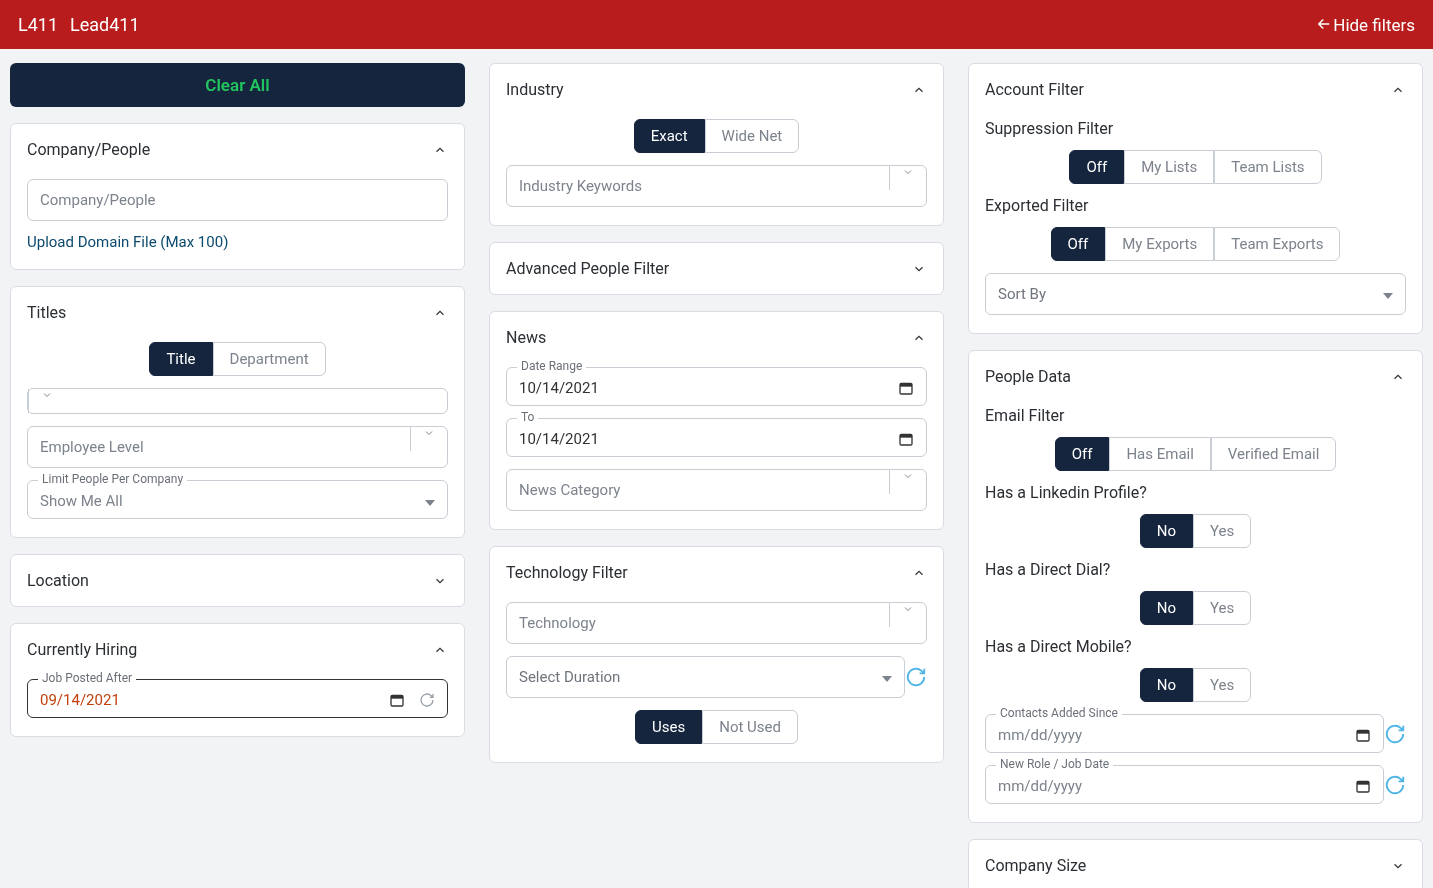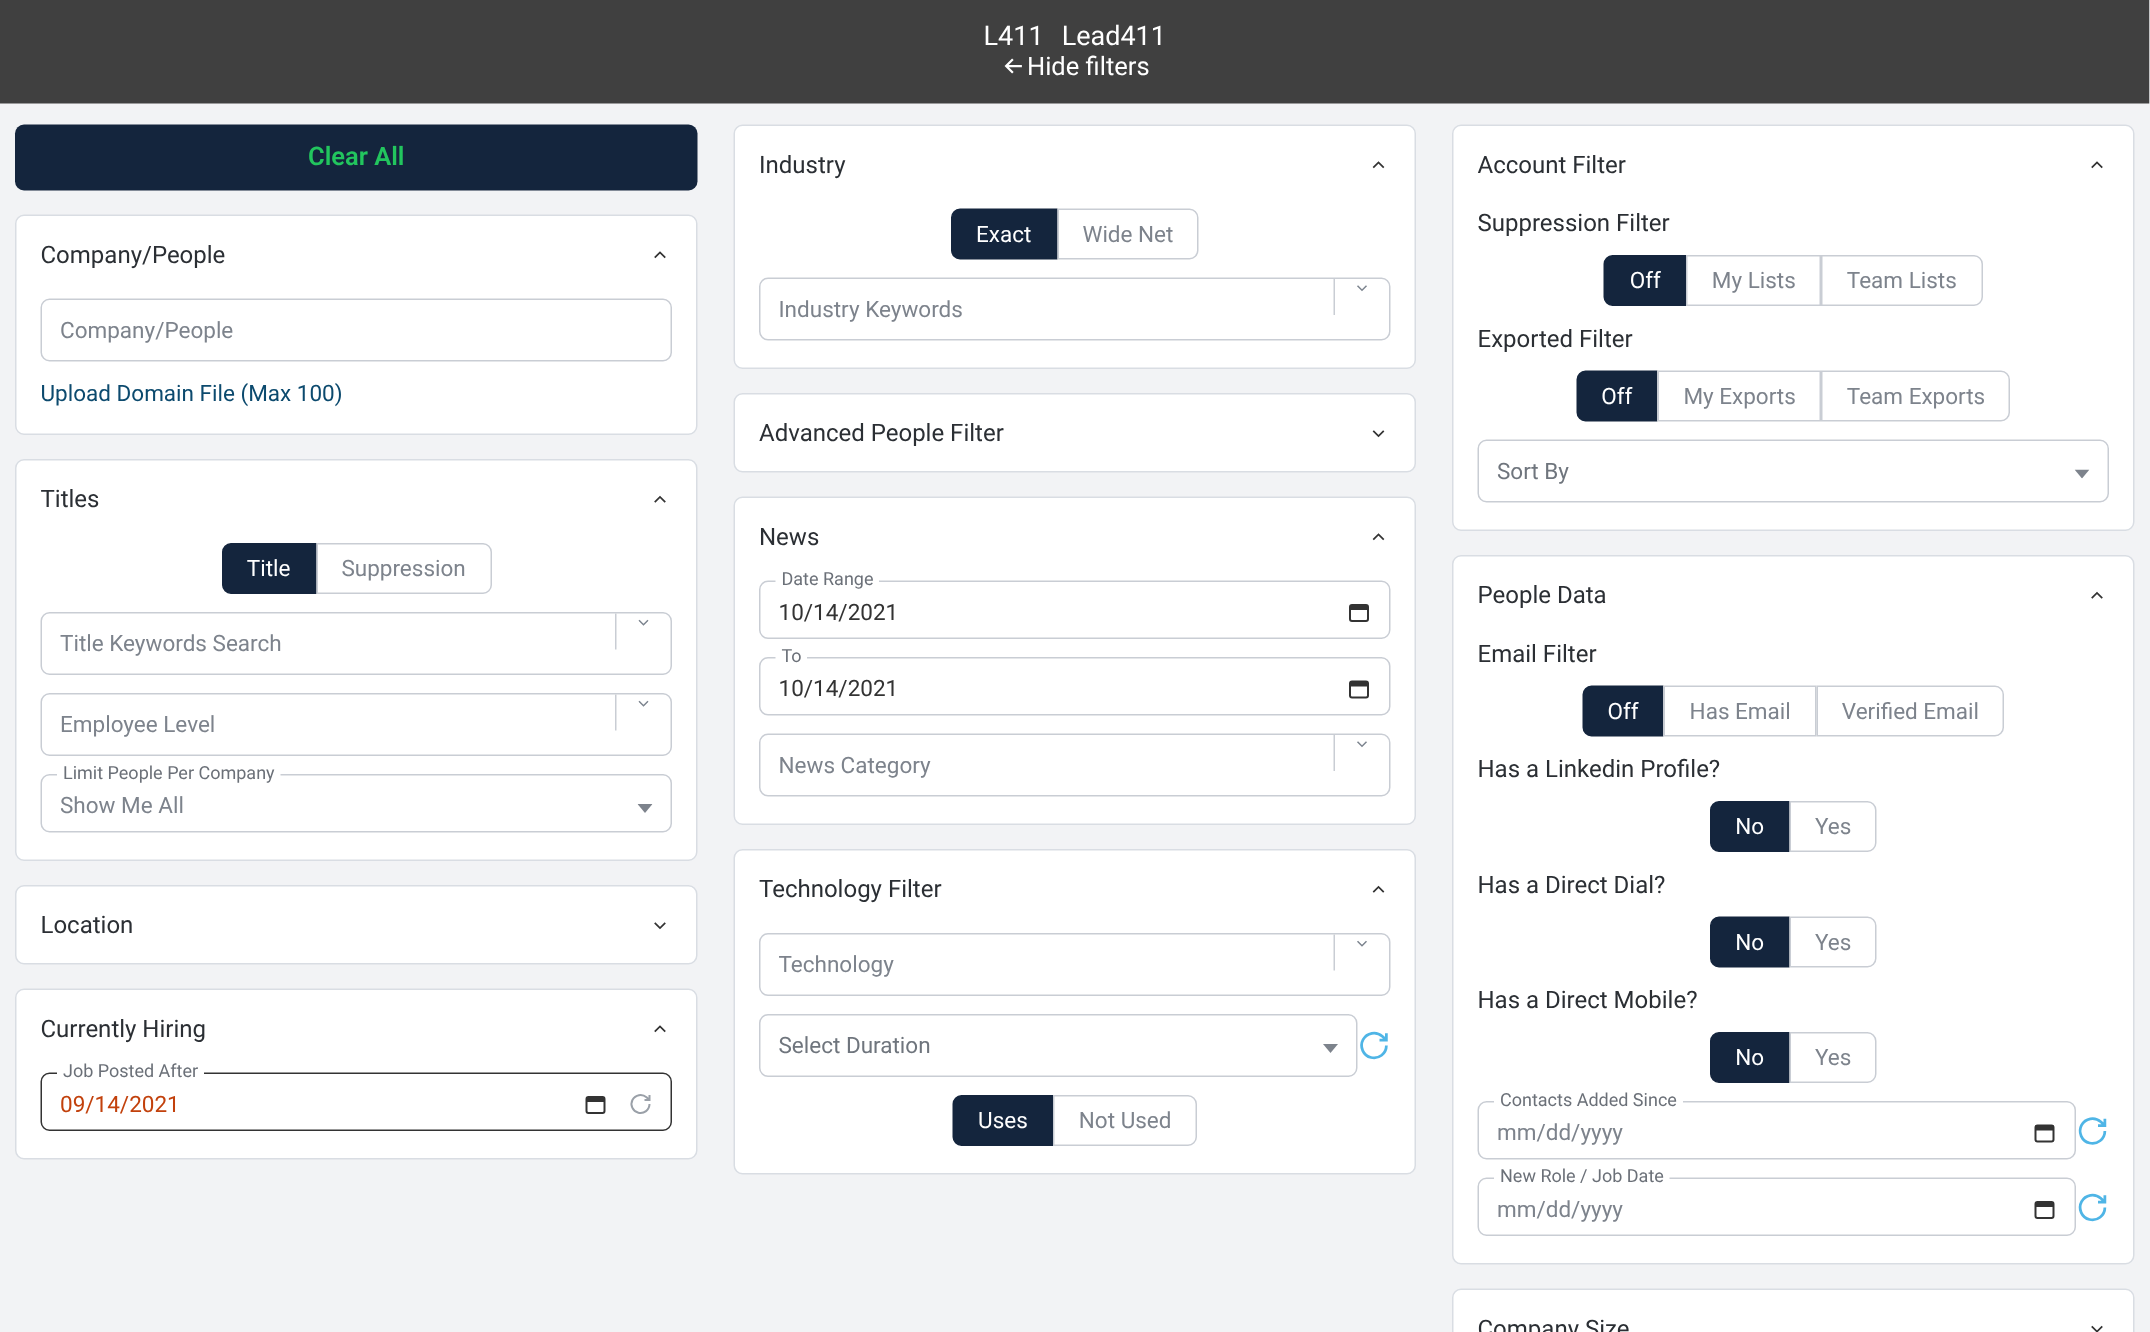--- a/index.html
+++ b/index.html
@@ -1,25 +1,24 @@
 <!DOCTYPE html>
 <html><head>
 <meta charset="utf-8">
 <style>
 * { box-sizing: border-box; margin: 0; padding: 0; font-family: -apple-system, BlinkMacSystemFont, "Segoe UI", Roboto, sans-serif; }
 body { background: #f2f3f5; color: #333; }
 .header {
-  background: #404040;
+  background: #b91c1c;
   color: #fff;
   display: flex;
   align-items: center;
   justify-content: space-between;
   padding: 14px 18px;
   font-size: 18px;
-  flex-direction: column;
 }
 .header-left { display: flex; gap: 12px; align-items: center; }
 .header-right { display: flex; align-items: flex-start; gap: 0; cursor: pointer; font-size: 17px; }
 .main { display: flex; gap: 24px; padding: 14px 10px 30px 10px; }
 .col { flex: 1; display: flex; flex-direction: column; gap: 16px; min-width: 0; }
 .clear-all {
   background: #14253d;
   color: #22c55e;
   border: none;
   border-radius: 6px;
@@ -173,24 +172,23 @@
         <span>Titles</span>
         <span class="chevron">
             <svg viewBox="0 0 24 24">
               <polyline points="6 15 12 9 18 15"></polyline>
             </svg>
           </span>
       </div>
       <div class="card-body">
         <div class="toggle-group">
           <button class="toggle-btn active">Title</button>
-          <button class="toggle-btn">Suppression</button>
+          <button class="toggle-btn">Department</button>
         </div>
         <div class="select-wrap">
-          <span class="sel-text">Title Keywords Search</span>
           <span class="divider"></span>
           <span class="caret">
               <svg viewBox="0 0 24 24">
                 <polyline points="6 9 12 15 18 9"></polyline>
               </svg>
             </span>
         </div>
         <div class="select-wrap">
           <span class="sel-text">Employee Level</span>
           <span class="divider"></span>

